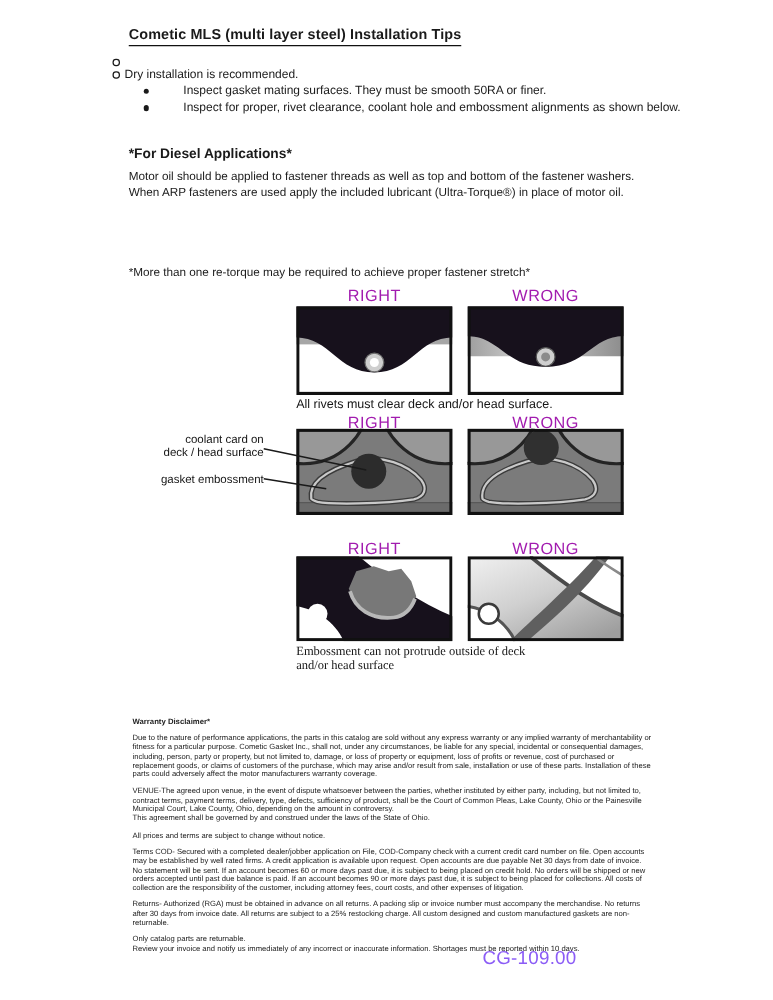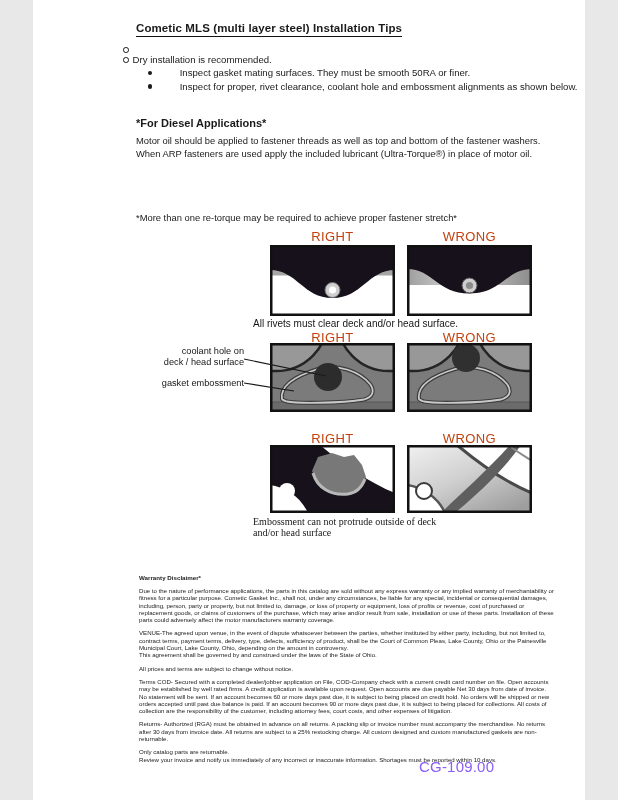--- a/index.html
+++ b/index.html
@@ -1,17 +1,17 @@
 <!DOCTYPE html>
 <html><head>
 <meta charset="utf-8">
 <style>
   html,body { margin:0; padding:0; background:#e8e8e8; }
   .page {
-    position:relative; width:552px; height:800px; margin:0 auto;
+    position:relative; width:618px; height:800px; margin:0 auto;
     background:#ffffff; overflow:hidden;
     font-family:"Liberation Sans", sans-serif; color:#1a1a1a;
     -webkit-font-smoothing:antialiased;
   }
   .prewrap { white-space:pre-line; }
 
   .doc-title {
     position:absolute; left:103px; top:22px;
     font-size:11.5px; font-weight:bold; letter-spacing:0.1px;
     border-bottom:1.6px solid #111; padding-bottom:2px;
@@ -28,24 +28,24 @@
     flex:none; width:4.2px; height:4.2px; background:#1a1a1a;
     border-radius:50%; margin:4.4px 3.5px 0 0;
   }
 
   .diesel-heading { position:absolute; left:103px; top:117px; font-size:11px; font-weight:bold; }
   .para { position:absolute; left:103px; width:430px; font-size:9.4px; line-height:13px; }
   .p1 { top:134px; }
   .p2 { top:167px; }
   .p3 { top:211px; }
 
-  .rw-label { position:absolute; width:125px; text-align:center; font-size:13px; letter-spacing:0.4px; color:#c2410c; }
+  .rw-label { position:absolute; width:125px; text-align:center; font-size:13px; letter-spacing:0.4px; color:#a21caf; }
   .diagram-box { position:absolute; width:125px; }
   .diagram-box svg { display:block; }
-  .caption { position:absolute; left:220px; width:263px; font-size:10px; line-height:11px; color:#161616; }
+  .caption { position:absolute; left:237px; width:263px; font-size:10px; line-height:11px; color:#161616; }
   .caption.centered { text-align:center; }
 
   .annotation {
     position:absolute; left:98px; width:113px; text-align:right;
     font-size:9.2px; line-height:10.5px; color:#161616;
   }
   .leader-lines { position:absolute; left:209px; top:355px; z-index:5; }
 
   .legal { position:absolute; left:106px; top:574px; width:415px; color:#222; }
   .legal-heading { font-size:6.2px; font-weight:bold; margin:0 0 6px 0; }
@@ -111,21 +111,21 @@
       <circle cx="62.5" cy="40.5" r="7.5" fill="#cfcfcf" stroke="#555555" stroke-width="1"></circle>
       <circle cx="62.5" cy="40.5" r="3.6" fill="#8b8b8b"></circle>
       <rect x="1.25" y="1.25" width="122.5" height="68.5" fill="none" stroke="#111111" stroke-width="2.5"></rect>
     </svg>
   </div>
   <div class="caption" style="top:318px;">All rivets must clear deck and/or head surface.</div>
 
   <div class="rw-label" style="left:237px; top:330px;">RIGHT</div>
   <div class="rw-label" style="left:374px; top:330px;">WRONG</div>
 
-  <div class="annotation prewrap" style="top:346px;">coolant hole on
+  <div class="annotation prewrap" style="top:346px;">coolant card on
 deck / head surface</div>
   <div class="annotation" style="top:378px;">gasket embossment</div>
   <svg class="leader-lines" width="92" height="42" viewBox="0 0 92 42">
     <line x1="2" y1="4" x2="84" y2="21" stroke="#1a1a1a" stroke-width="1.1"></line>
     <line x1="2" y1="28" x2="52" y2="36" stroke="#1a1a1a" stroke-width="1.1"></line>
   </svg>
 
   <div class="diagram-box" style="left:237px; top:343px;">
     <svg width="125" height="69" viewBox="0 0 125 69">
       <rect width="125" height="69" fill="#7b7b7b"></rect>

